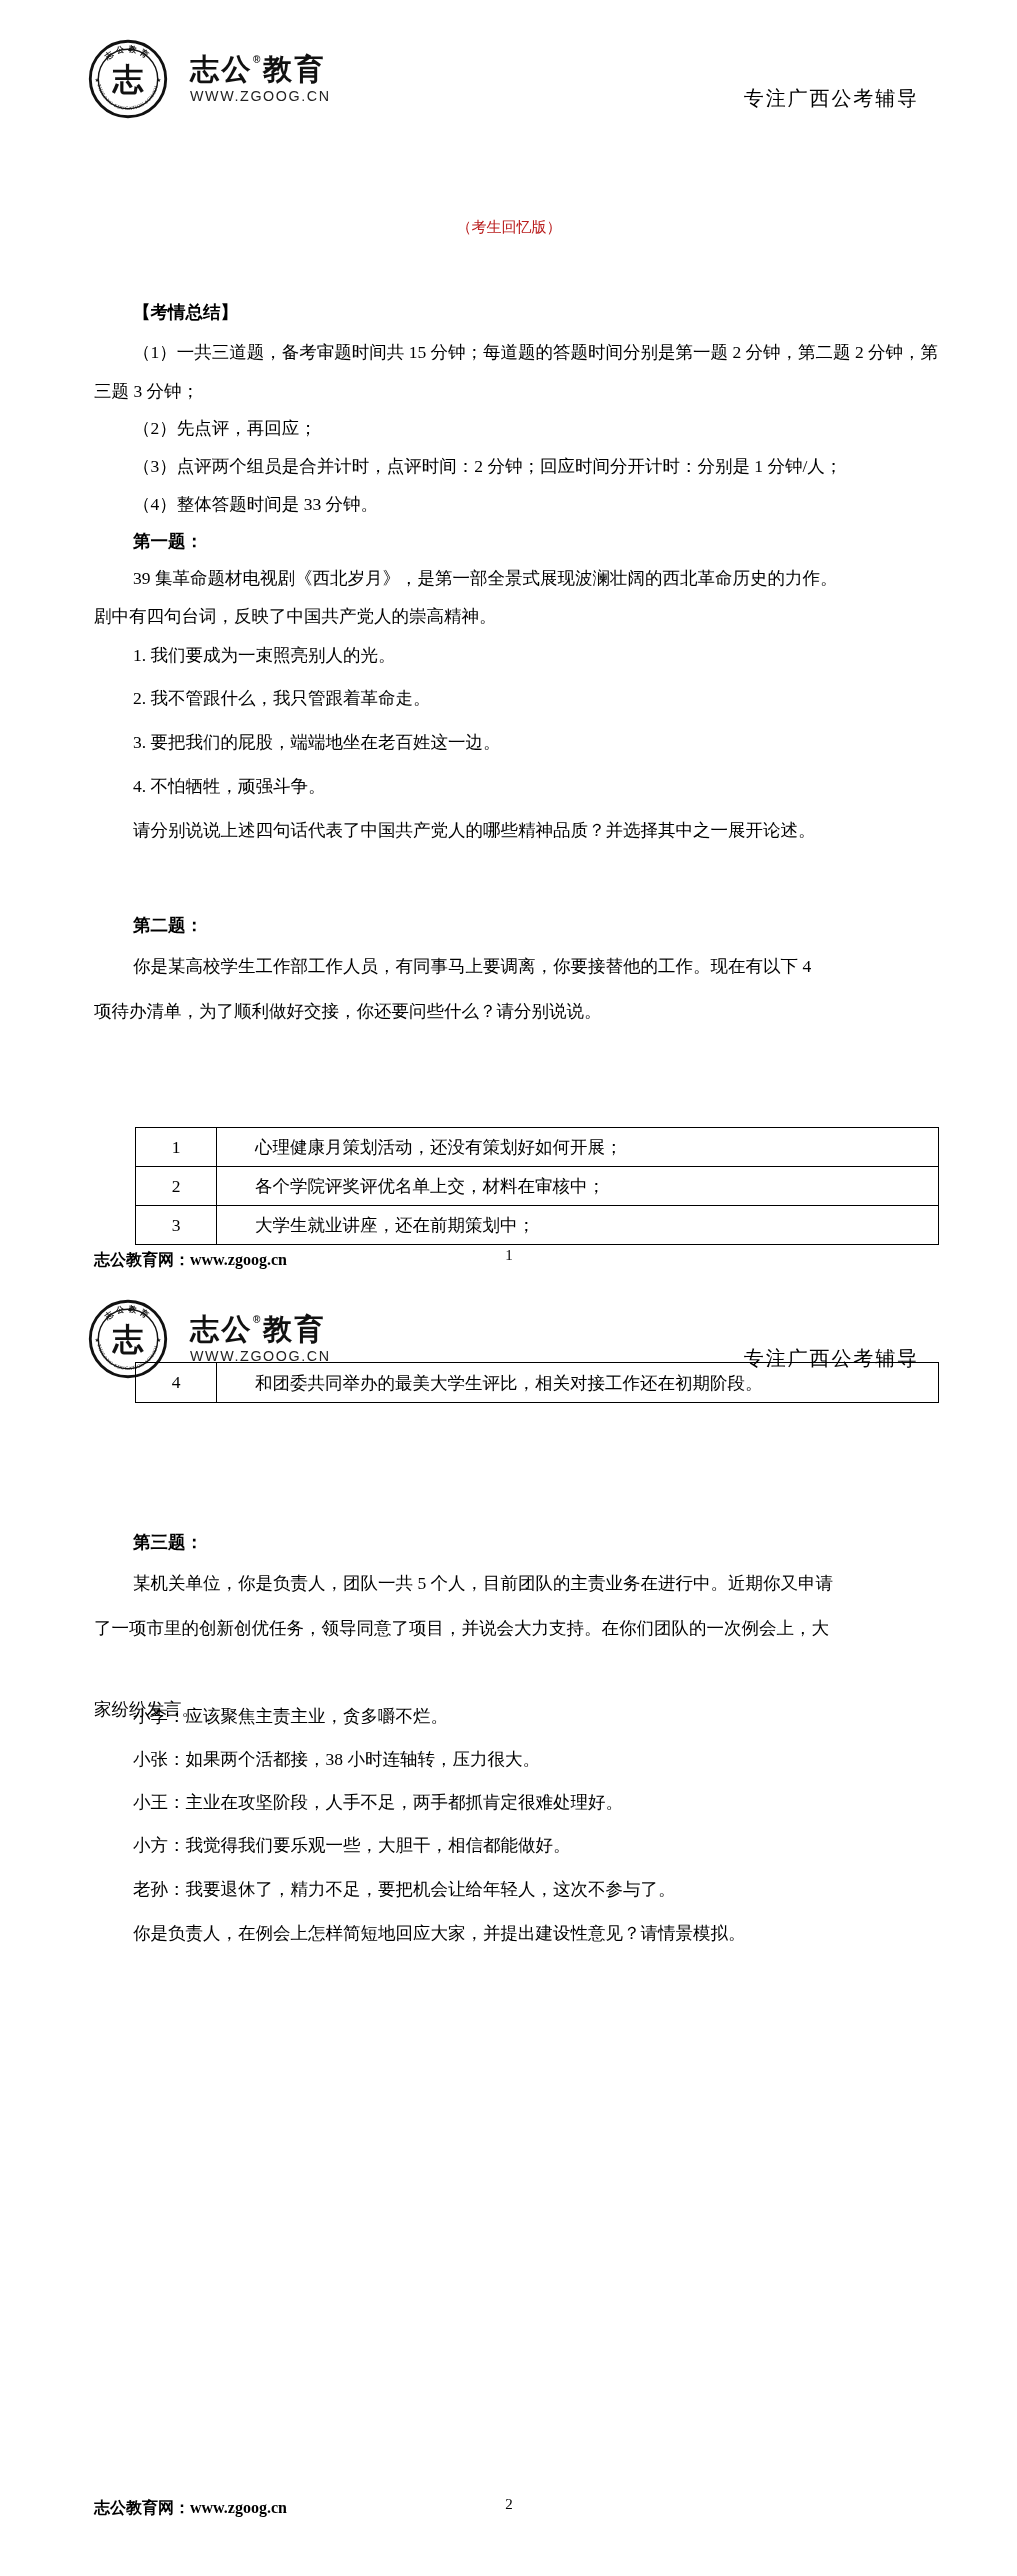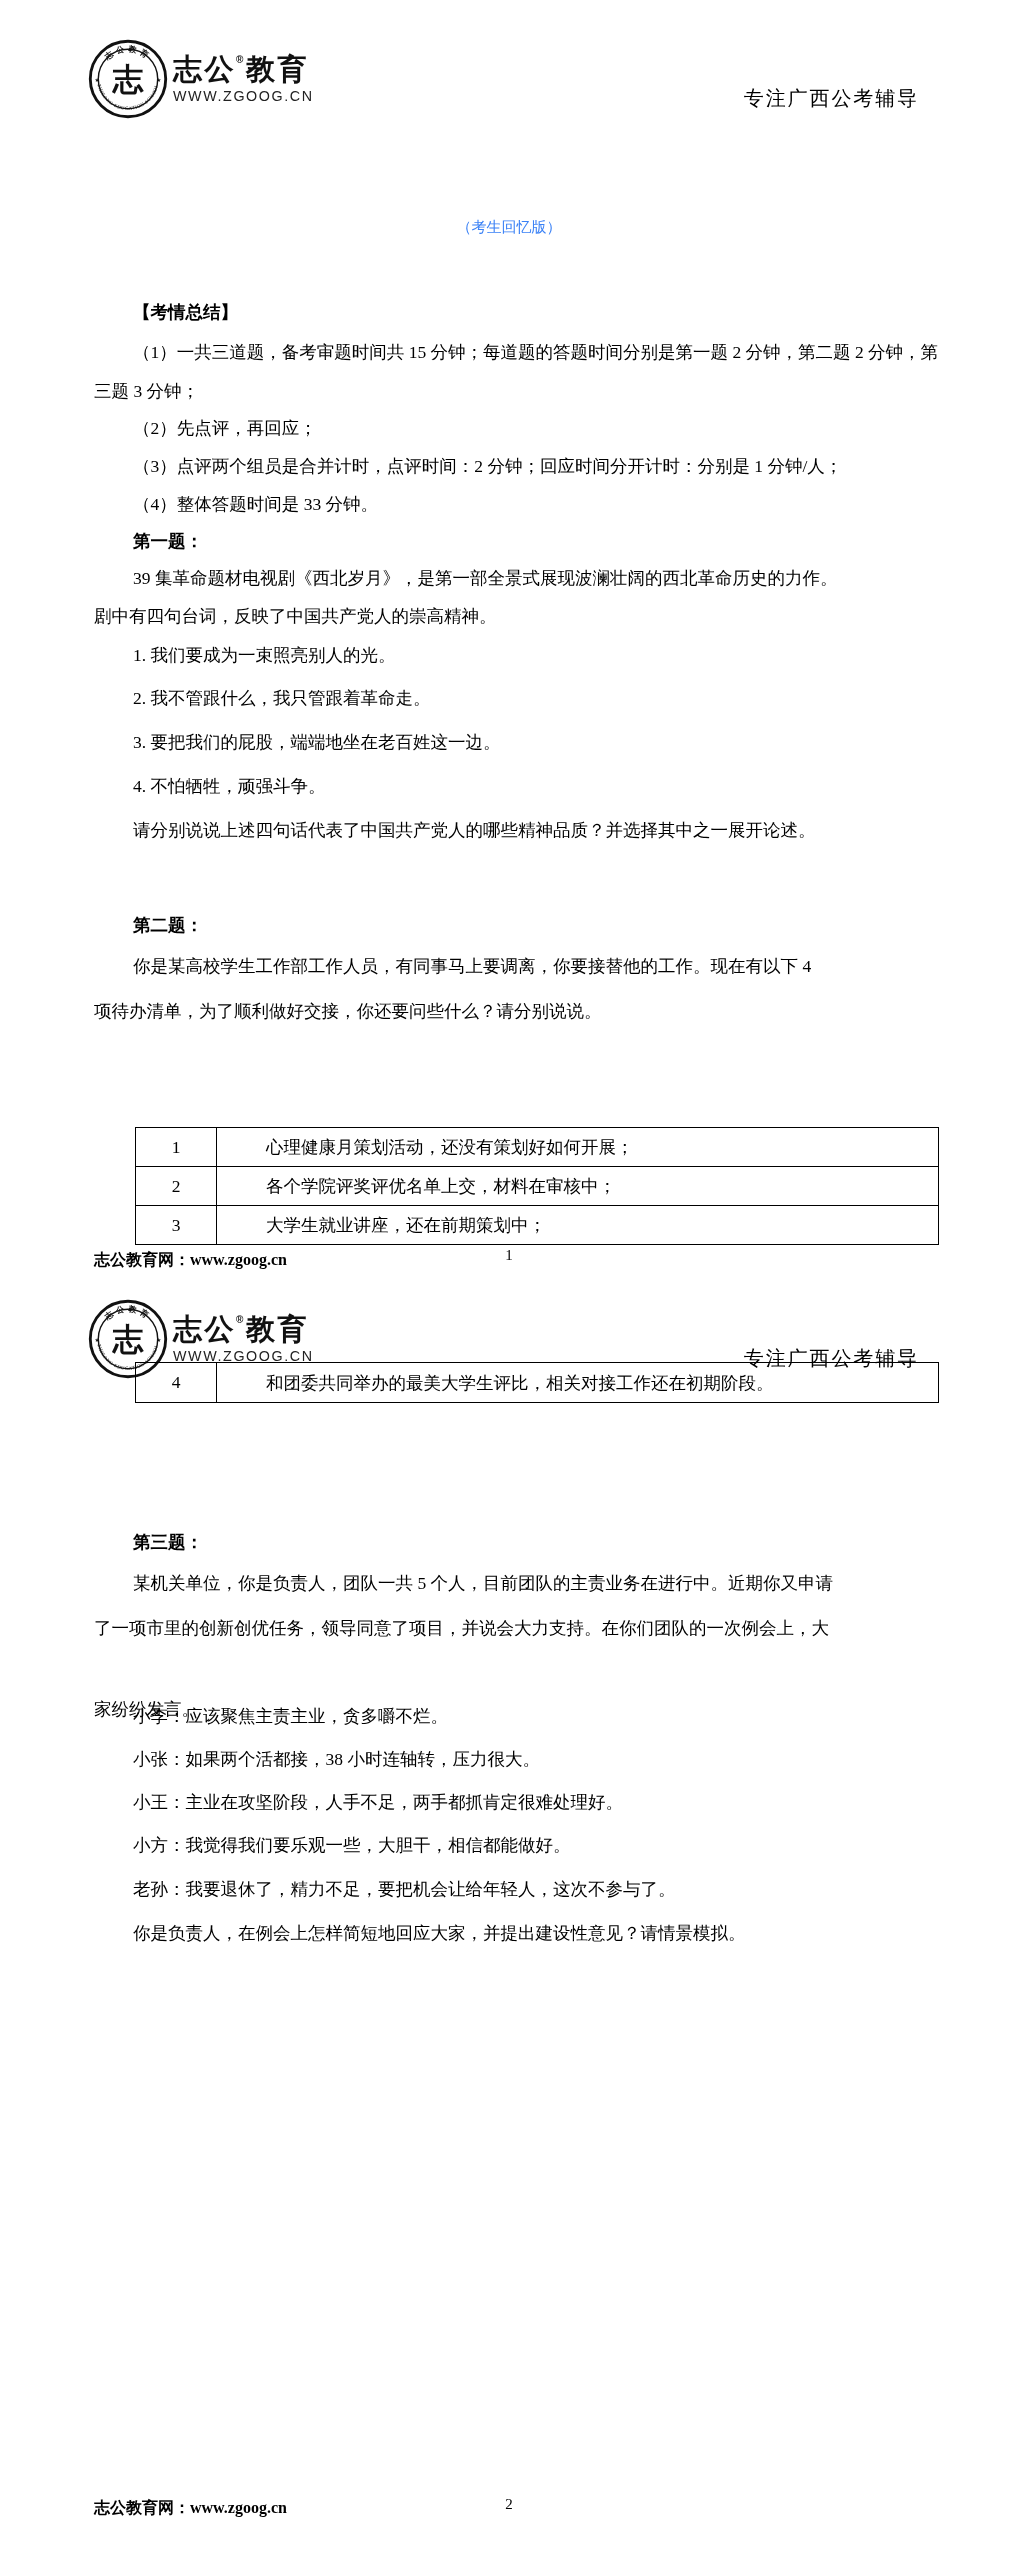--- a/index.html
+++ b/index.html
@@ -1,39 +1,39 @@
 <!DOCTYPE html>
 <html style="font-size:10px"><head>
 <meta charset="utf-8">
 <style>
   html,body{margin:0;padding:0;background:#ffffff;}
   body{width:1018px;font-family:"Liberation Serif","DejaVu Serif",serif;color:#000;}
   .page{position:relative;width:1018px;height:1288px;background:#fff;overflow:hidden;}
   
   .logo{position:absolute;display:flex;align-items:center;}
   .seal{width:80px;height:80px;flex:0 0 80px;}
-  .wordmark-wrap{margin-left:5px;}
+  .wordmark-wrap{margin-left:22px;}
   .wordmark{font-family:"Liberation Sans","DejaVu Sans",sans-serif;font-weight:bold;
             font-size:29px;letter-spacing:2.5px;color:#111;line-height:30px;white-space:nowrap;}
   .wordmark sup{font-size:10px;vertical-align:top;line-height:12.5px;}
   .logo-url{font-family:"Liberation Sans","DejaVu Sans",sans-serif;font-size:14.3px;
             letter-spacing:1.6px;color:#222;margin-top:3.7px;white-space:nowrap;}
   .tagline{position:absolute;right:99px;font-size:20px;letter-spacing:1.9px;color:#000;white-space:nowrap;}
   
   .ln{position:absolute;font-size:17.5px;line-height:22.5px;white-space:nowrap;}
   .ind{left:133px;}
   .flush{left:94px;}
   .b{font-weight:bold;}
   .doc-title{position:absolute;left:0;right:0;text-align:center;font-size:25px;font-weight:bold;letter-spacing:0.6px;}
-  .doc-subtitle{position:absolute;left:0;right:0;text-align:center;font-size:15px;color:#3b82f6;}
+  .doc-subtitle{position:absolute;left:0;right:0;text-align:center;font-size:15px;color:#b91c1c;}
   
   .todo-table{position:absolute;left:135px;width:804px;border-collapse:collapse;table-layout:fixed;}
   .todo-table td{border:1.2px solid #000;font-size:17.5px;padding:0;}
   .todo-table .num{width:80px;text-align:center;}
-  .todo-table .txt{padding-left:49px;}
+  .todo-table .txt{padding-left:38px;}
   .todo-table tr{height:39px;}
   
   .footer-site{position:absolute;left:94px;font-size:16px;font-weight:bold;white-space:nowrap;}
   .footer-num{position:absolute;left:0;right:0;text-align:center;font-size:15px;}
 </style>
 </head>
 <body>
 
 <div class="page">
 

